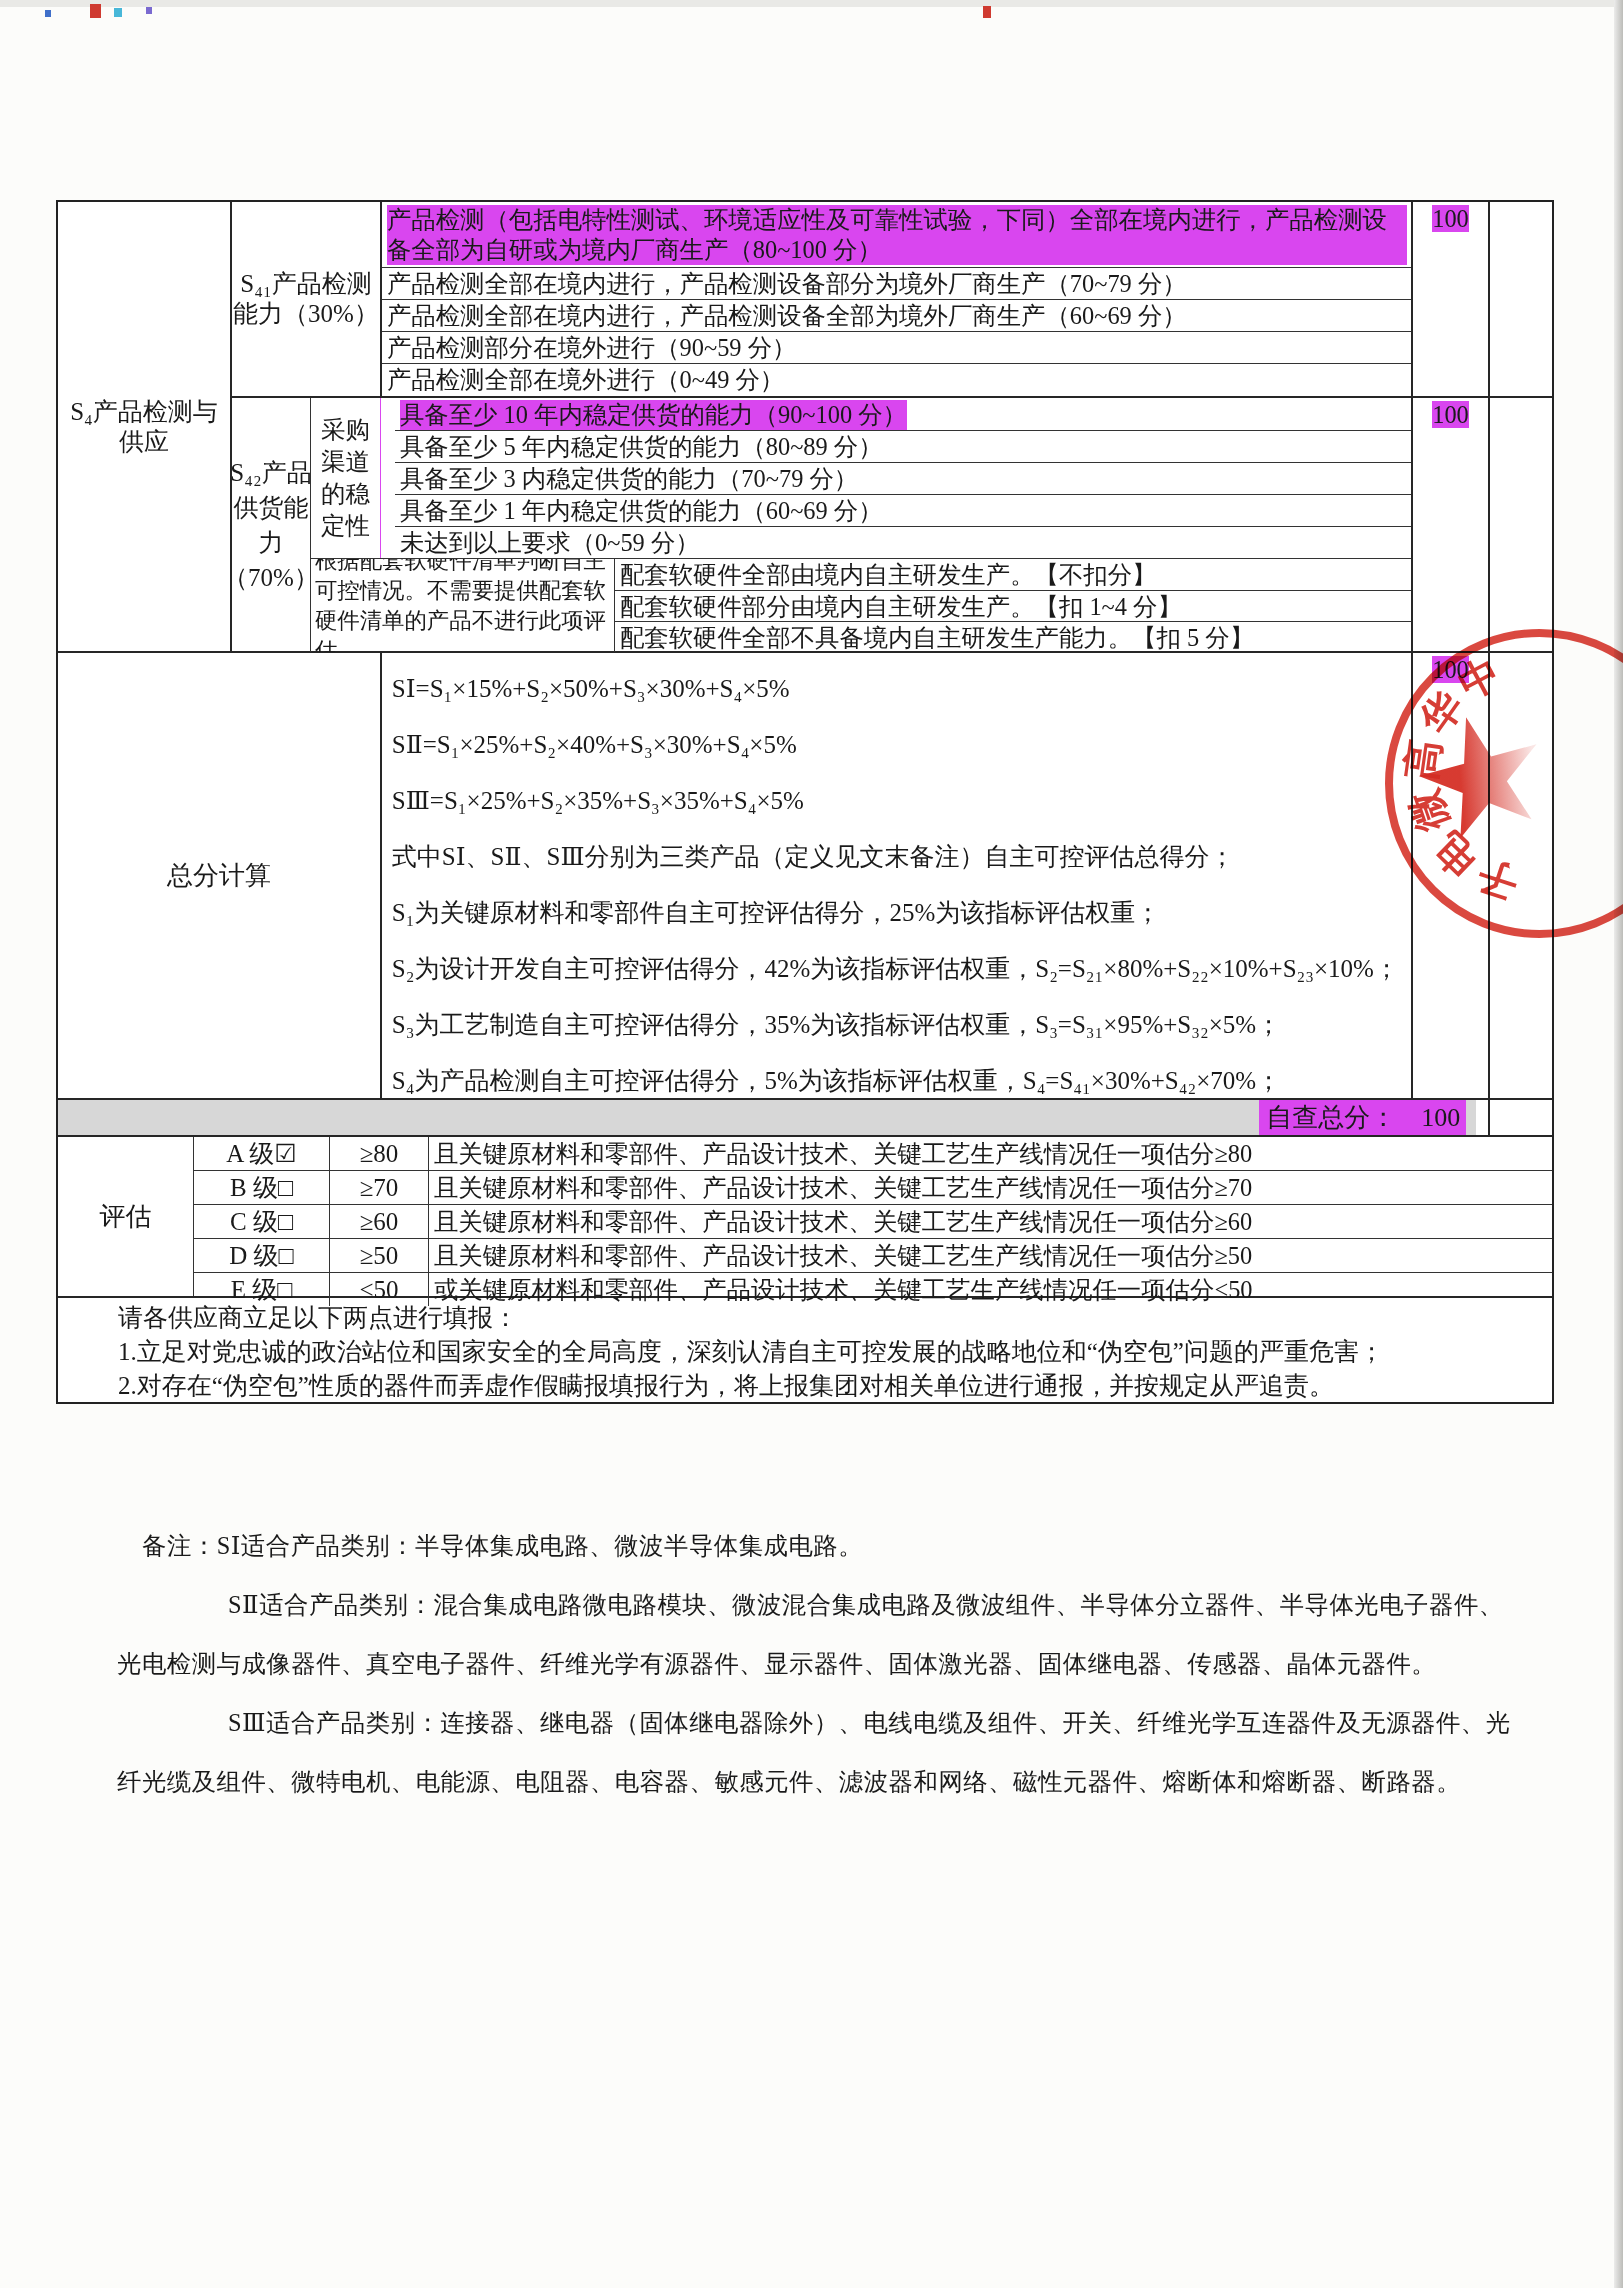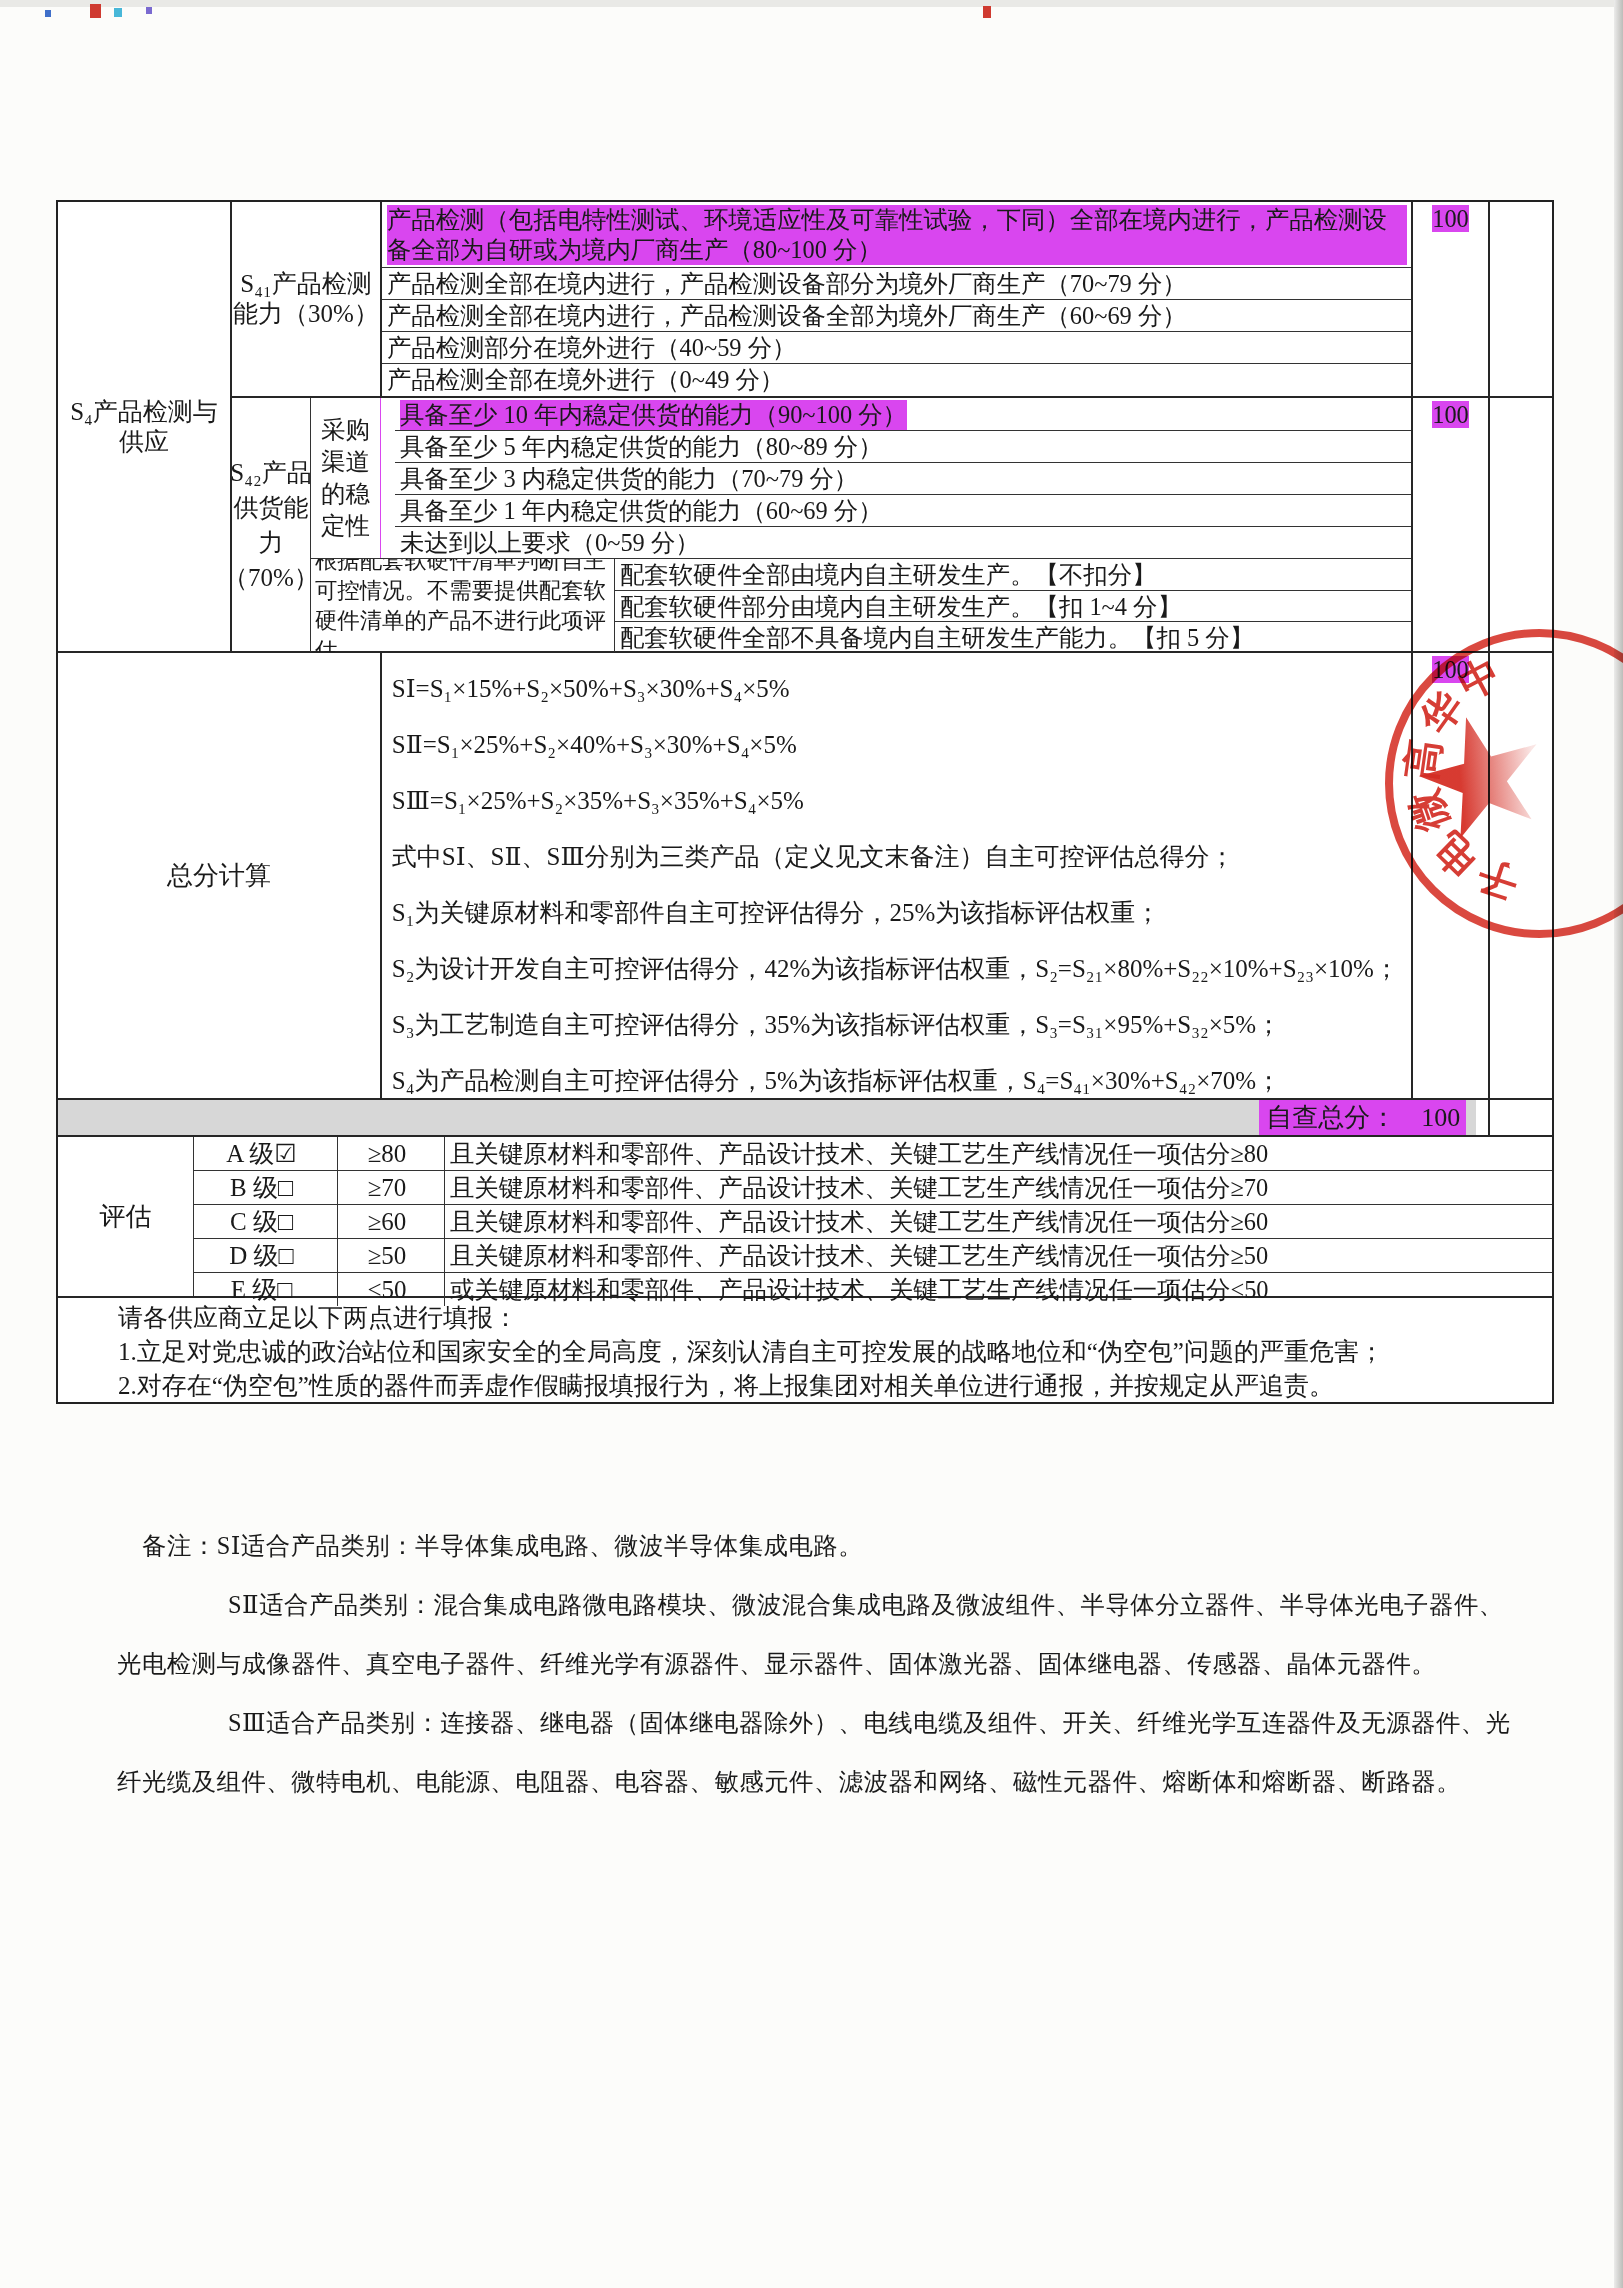--- a/index.html
+++ b/index.html
@@ -47,21 +47,21 @@
   .calc-content{flex:1;border-left:2px solid #262626;padding:7.8px 5.9px 0 9.8px;}
   .calc-line{font-size:25px;height:56px;display:flex;align-items:center;white-space:nowrap;}
   
   .selfcheck-cell{flex:1;background:#d7d7d7;display:flex;align-items:center;
     justify-content:flex-end;padding-right:9.8px;font-size:26px;}
   .selfcheck-cell .hl{padding:1px 5.9px 2px 7.8px;}
   .sc-val{margin-left:25px;}
   
   .eval-label{width:135px;font-size:26px;}
   .eval-rows{flex:1;display:flex;flex-direction:column;border-left:1px solid #333;}
-  .erow{display:flex;flex:1;border-top:1px solid #333;gap:8px;}
+  .erow{display:flex;flex:1;border-top:1px solid #333;}
   .erow:first-child{border-top:none;}
   .egrade{width:135px;text-align:center;font-size:25px;display:flex;
     align-items:center;justify-content:center;}
   .ethresh{width:99px;border-left:1px solid #333;text-align:center;font-size:25px;
     display:flex;align-items:center;justify-content:center;}
   .edesc{flex:1;border-left:1px solid #333;font-size:24.4px;display:flex;
     align-items:center;padding-left:4.9px;}
   
   .note-cell{width:100%;font-size:25px;line-height:34px;padding:3.9px 7.8px 3.9px 61px;
     text-indent:-57px;}
@@ -111,21 +111,21 @@
             <div class="cell crit crow" style="height:65px;">
                 <span class="hl">产品检测（包括电特性测试、环境适应性及可靠性试验，下同）全部在境内进行，产品检测设备全部为自研或为境内厂商生产（80~100 分）</span>
               </div>
             <div class="cell crit crow" style="height:32px;">
                 <span>产品检测全部在境内进行，产品检测设备部分为境外厂商生产（70~79 分）</span>
               </div>
             <div class="cell crit crow" style="height:32px;">
                 <span>产品检测全部在境内进行，产品检测设备全部为境外厂商生产（60~69 分）</span>
               </div>
             <div class="cell crit crow" style="height:32px;">
-                <span>产品检测部分在境外进行（40~59 分）</span>
+                <span>产品检测部分在境外进行（90~59 分）</span>
               </div>
             <div class="cell crit crow" style="height:32px;">
                 <span>产品检测全部在境外进行（0~49 分）</span>
               </div>
           </div>
           <div class="cell score-cell"><span class="hl">100</span></div>
           <div class="cell last-cell"></div>
         </div>
 
         <div class="row hline" style="height:255px;">

